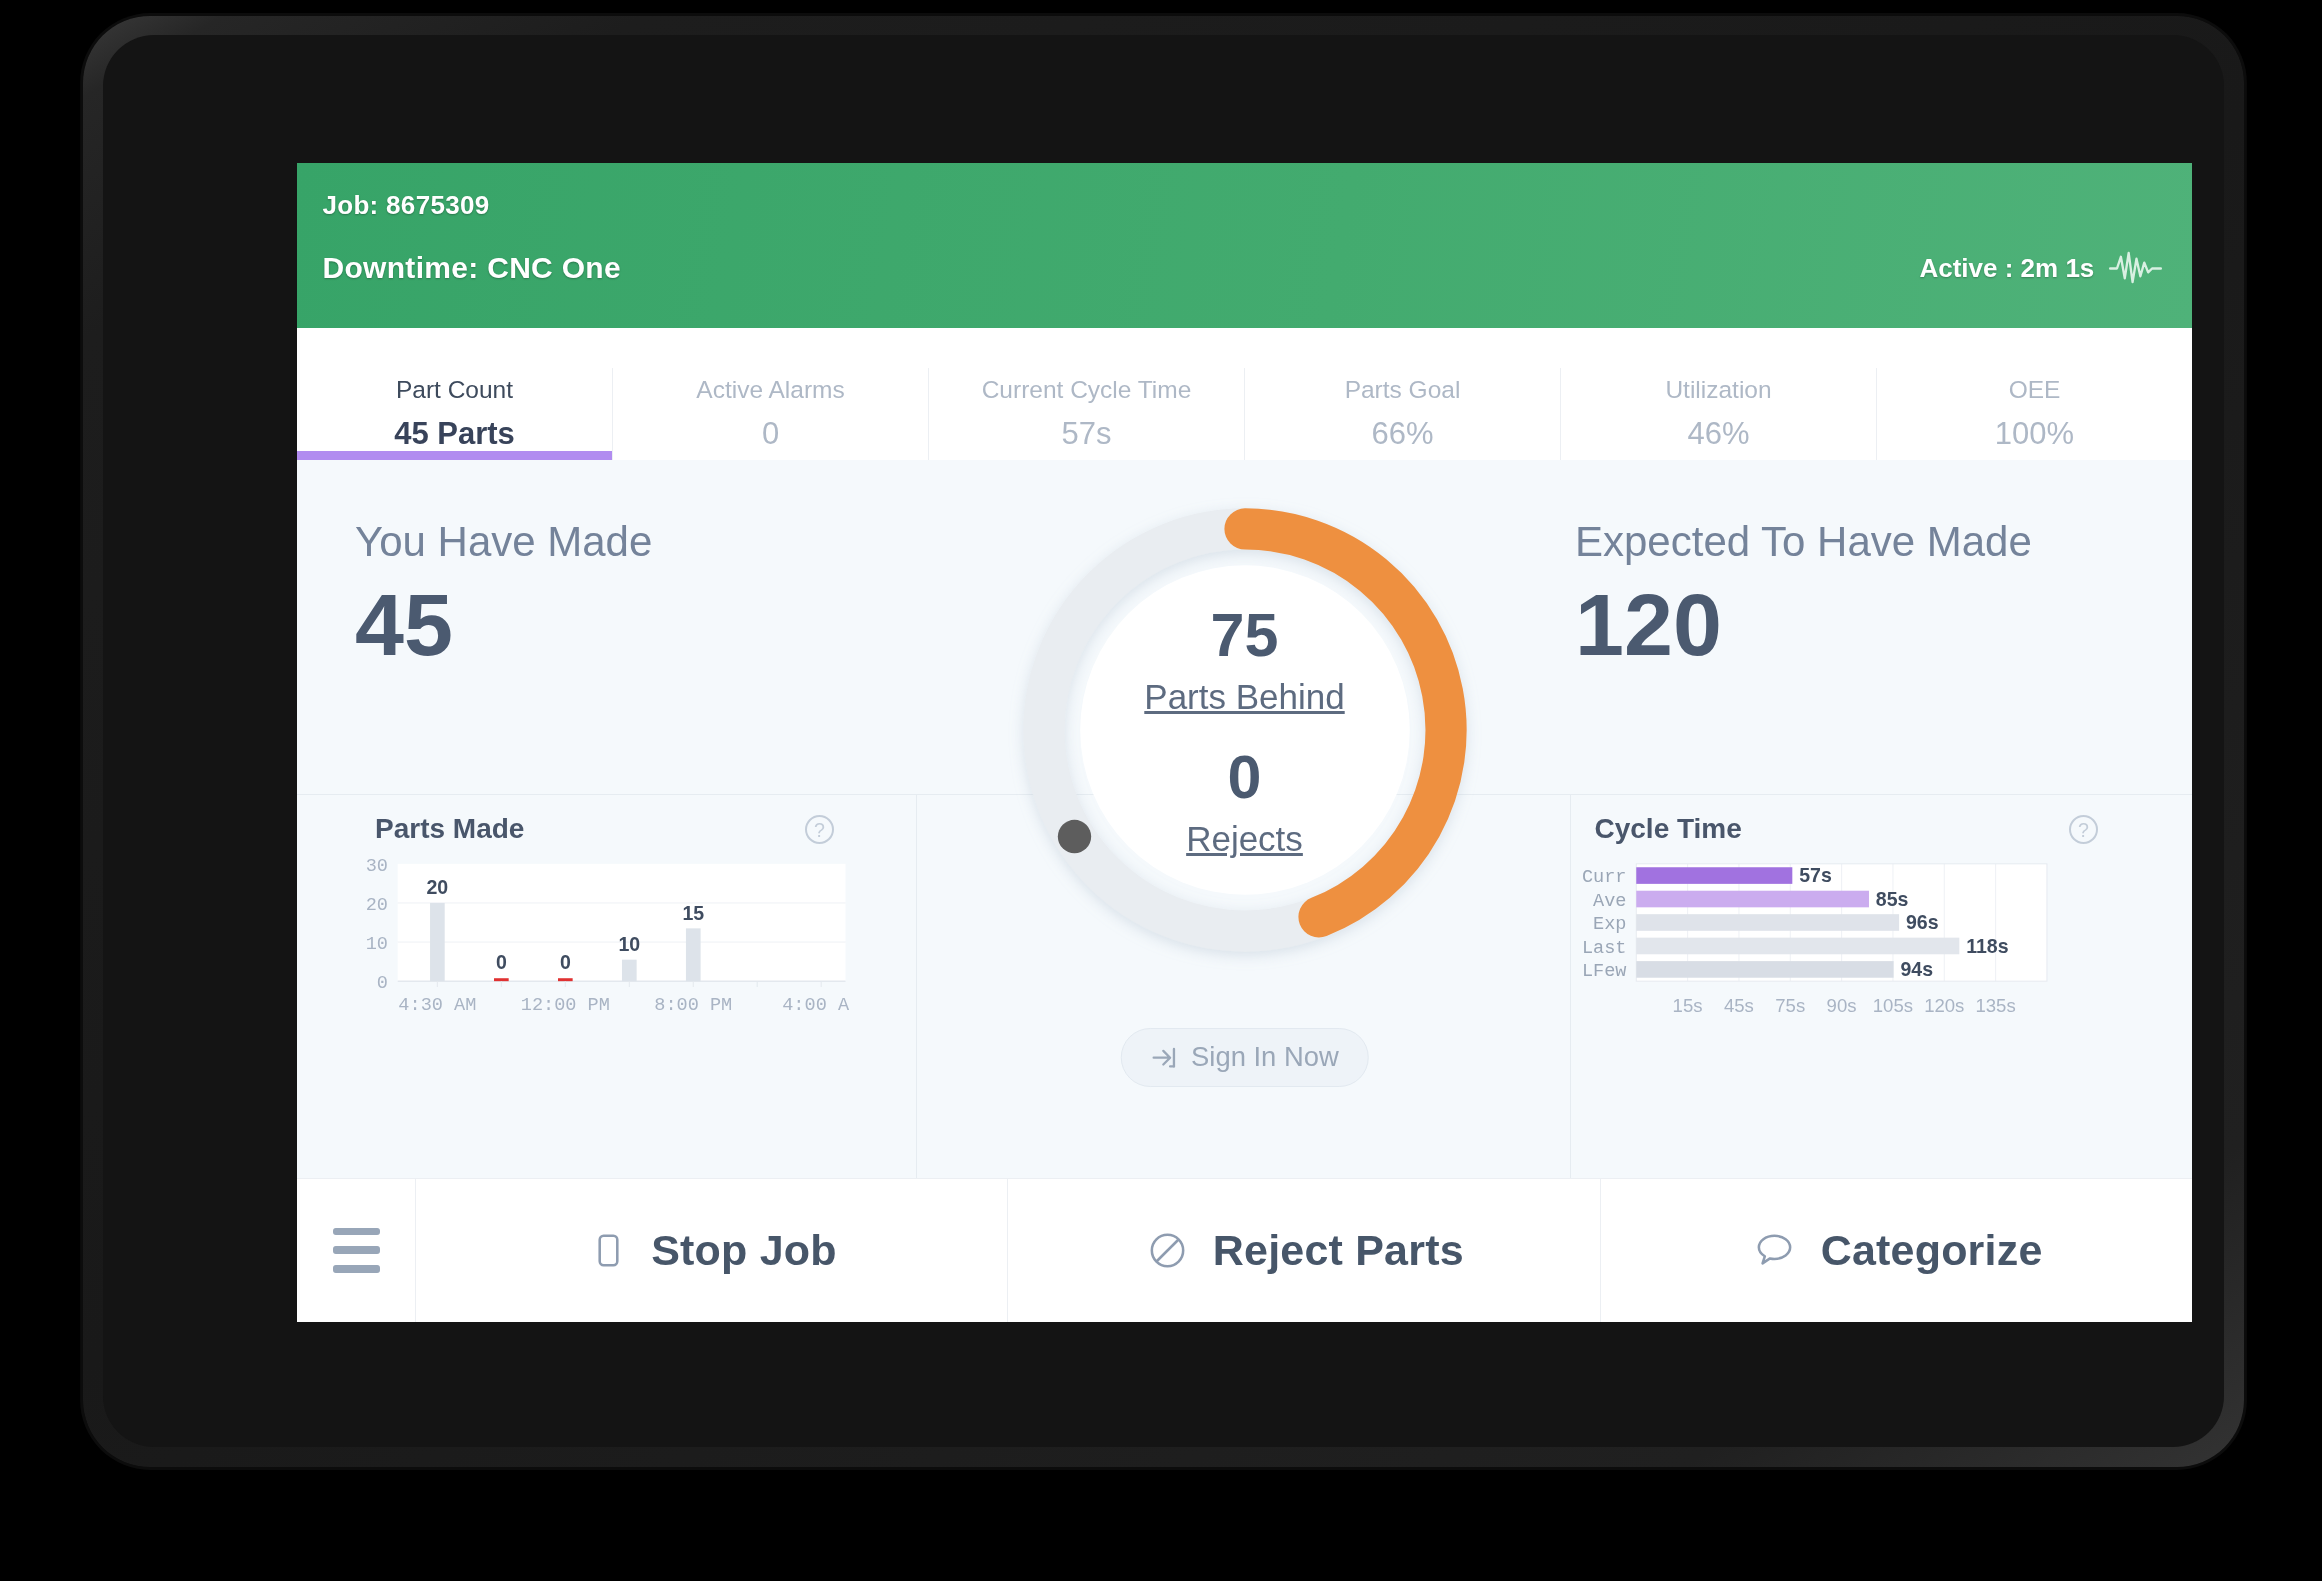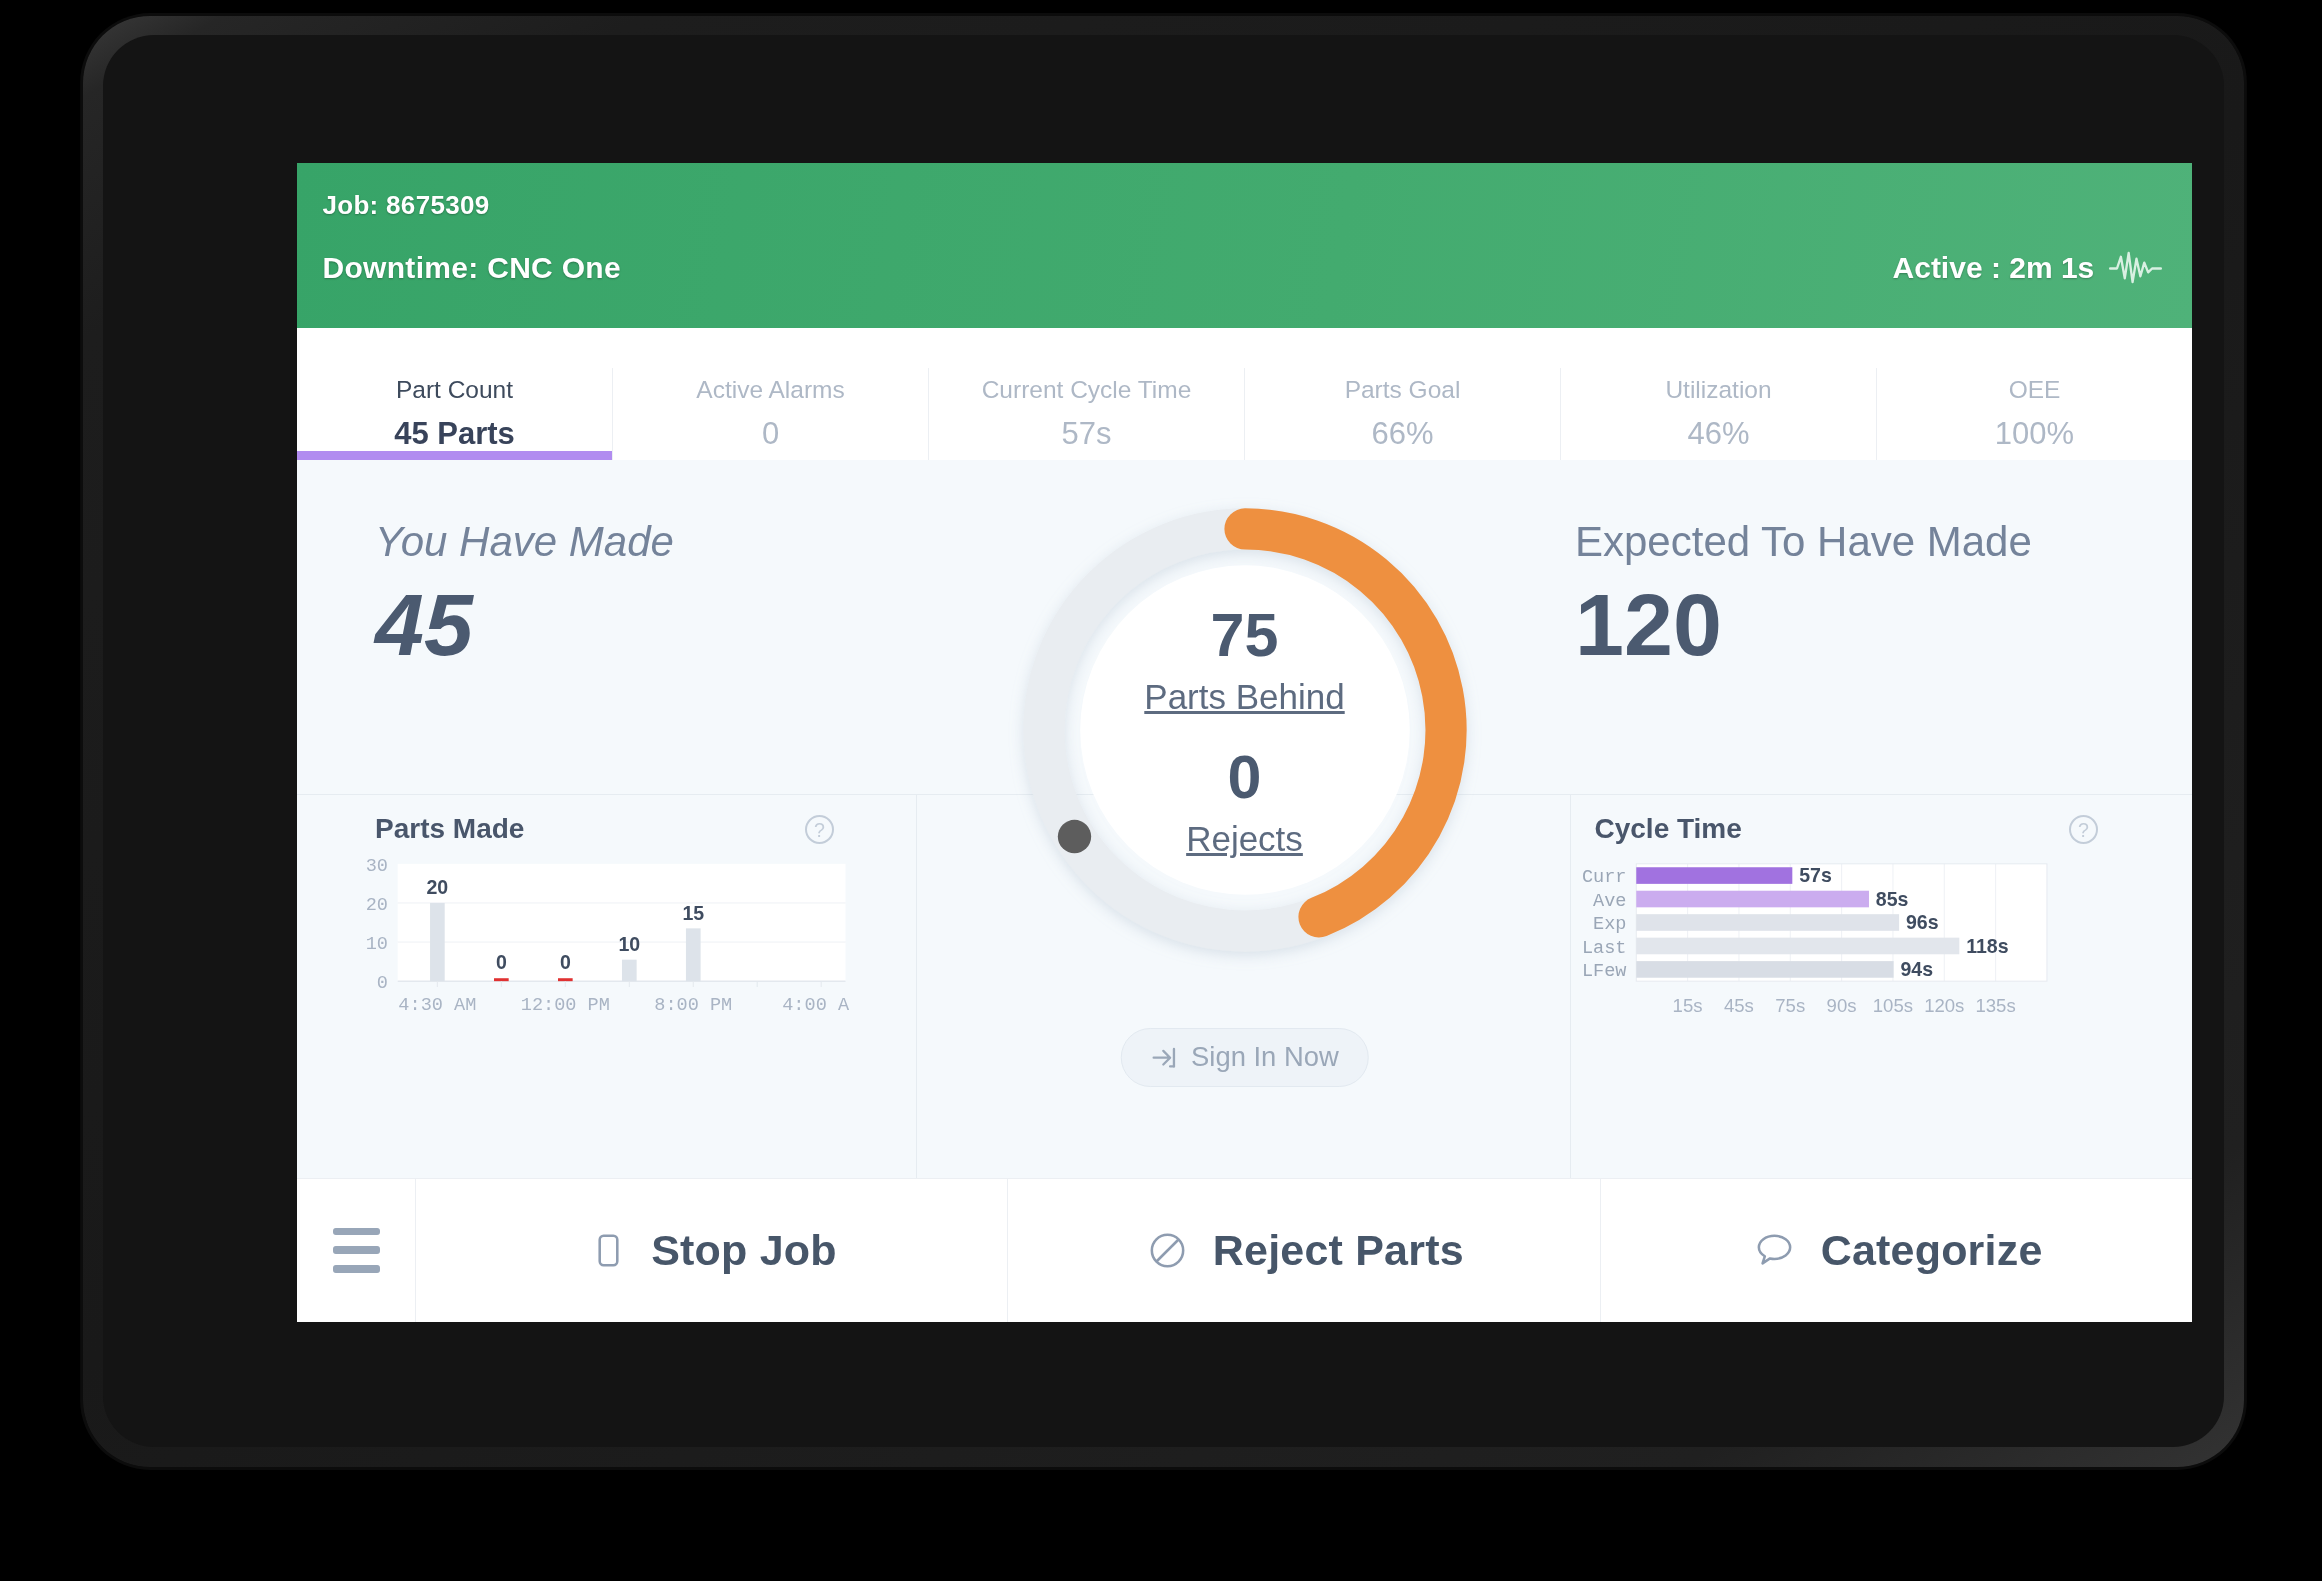--- a/index.html
+++ b/index.html
@@ -25,42 +25,42 @@
   .hdr{
     position:absolute;left:0;top:0;width:100%;height:165px;
     background:linear-gradient(100deg,#37a468 0%,#43ab6f 55%,#4fb279 100%);
     color:#fff;
   }
   .hdr-job{position:absolute;left:25.5px;top:27.4px;font-size:26px;font-weight:bold;letter-spacing:0.3px;
     text-shadow:0 1px 2px rgba(0,0,0,.28);}
   .hdr-machine{position:absolute;left:25.5px;top:88px;font-size:30px;font-weight:bold;letter-spacing:0.3px;
     text-shadow:0 1px 2px rgba(0,0,0,.28);}
   .hdr-right{position:absolute;right:29px;top:86px;display:flex;align-items:center;gap:13.7px;}
-  .hdr-status{font-size:30px;font-weight:bold;text-shadow:0 1px 2px rgba(0,0,0,.28);}
+  .hdr-status{font-size:26px;font-weight:bold;text-shadow:0 1px 2px rgba(0,0,0,.28);}
   .pulse-icon{display:block;}
 
   
   .tabs{position:absolute;left:0;top:165px;width:100%;height:132px;background:#fff;display:flex;}
   .tab{flex:1 1 0;position:relative;display:flex;flex-direction:column;align-items:center;
        justify-content:center;border-right:1px solid #eceff3;margin-top:40px;}
   .tab:last-child{border-right:none;}
   .tab-label{font-size:24.5px;color:#aeb8c6;line-height:1.25;}
   .tab-value{font-size:31px;color:#aeb8c6;margin-top:8.8px;line-height:1.2;}
   .tab.active .tab-label{color:#3d4a5c;}
   .tab.active .tab-value{color:#38435a;font-weight:bold;}
   .tab.active::after{content:"";position:absolute;left:0;right:0;bottom:0;height:8.8px;background:#b18cf0;}
 
   
   .body{position:absolute;left:0;top:297px;right:0;bottom:143px;background:#f5f9fc;}
   .divider-h{position:absolute;left:0;right:0;top:334px;height:1px;background:#e6ecf1;}
   .divider-v-left{position:absolute;left:619px;top:334px;bottom:0;width:1px;background:#e6ecf1;}
   .divider-v-right{position:absolute;right:621px;top:334px;bottom:0;width:1px;background:#e6ecf1;}
 
   .made-block{position:absolute;top:59px;}
-  .made-left{left:0;width:617px;text-align:left;padding-left:78px;box-sizing:border-box;font-style:italic;}
+  .made-left{left:0;width:617px;text-align:left;padding-left:58px;box-sizing:border-box;}
   .made-right{right:0;width:617px;text-align:left;padding-right:85px;box-sizing:border-box;}
   .made-title{font-size:42px;color:#74839a;line-height:1.1;}
   .made-value{font-size:88px;font-weight:bold;color:#4b5a70;line-height:1.05;margin-top:13.7px;}
 
   
   .donut-wrap{position:absolute;left:50%;top:15.7px;transform:translateX(-50%);width:510px;height:510px;}
   .donut-center{position:absolute;left:0;top:0;width:510px;height:510px;
       display:flex;flex-direction:column;align-items:center;justify-content:center;}
   .dn-big{font-size:61px;font-weight:bold;color:#4b5a70;line-height:1;}
   .dn-sub{font-size:35px;color:#5d6b80;margin-top:13px;line-height:1;text-decoration:underline;}

